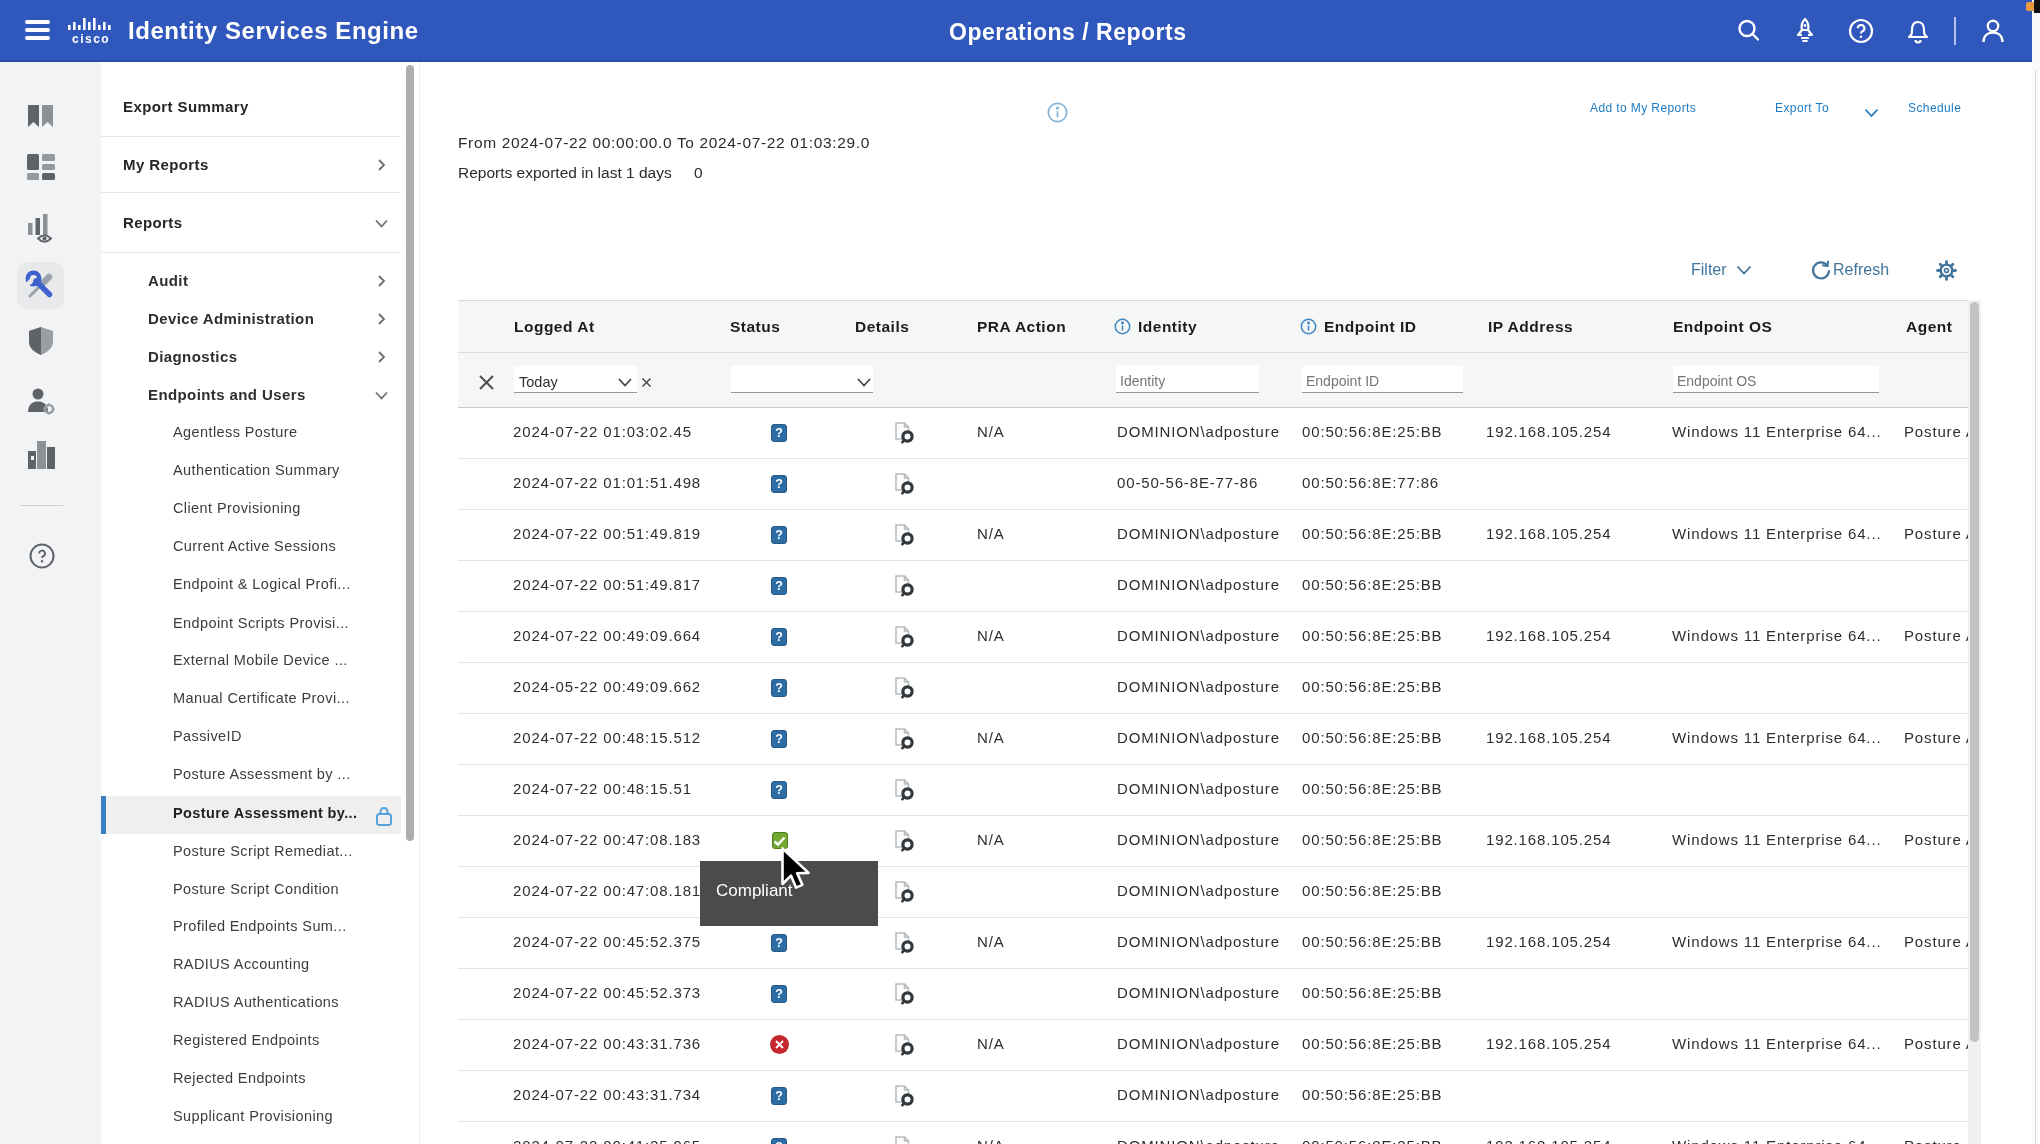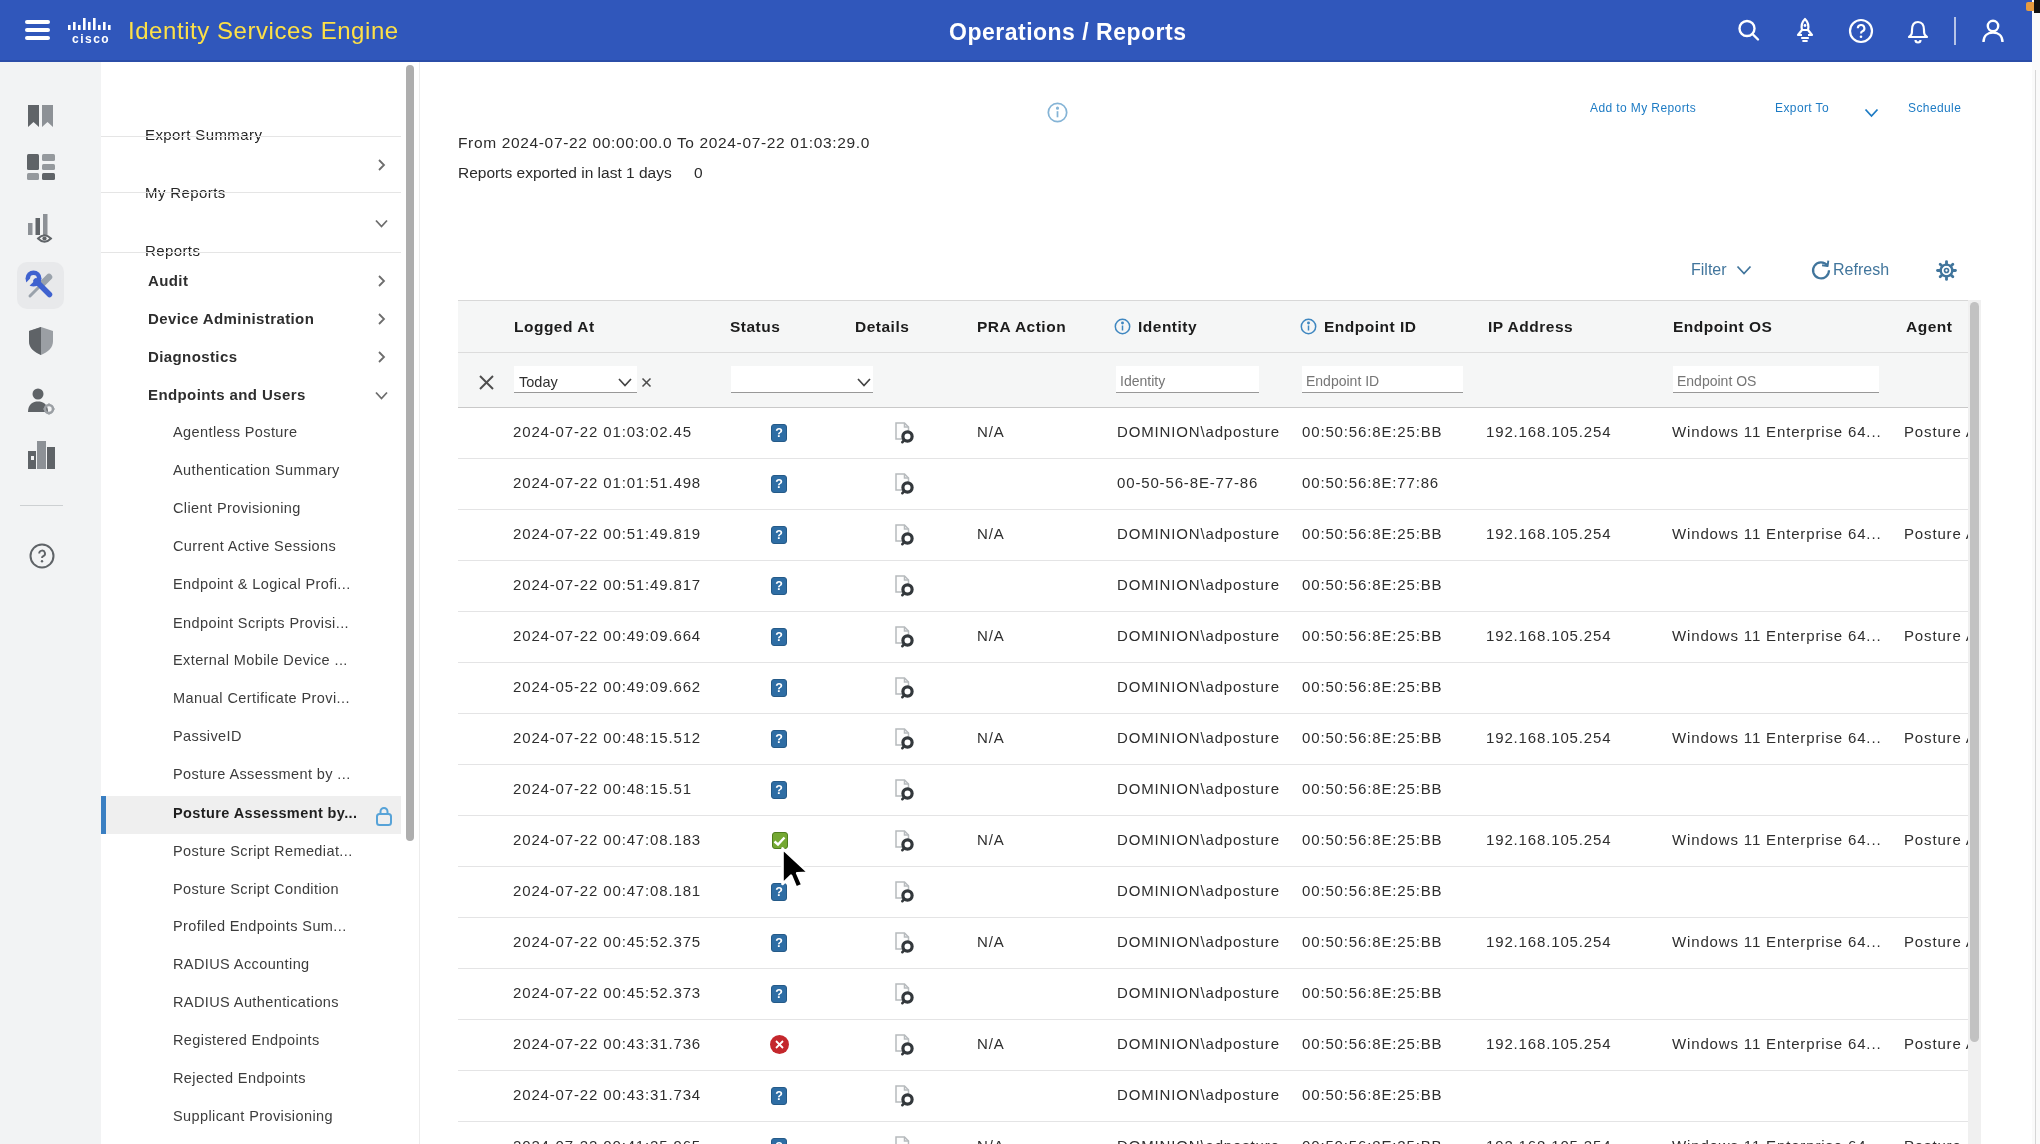--- a/index.html
+++ b/index.html
@@ -3,29 +3,29 @@
 <meta charset="utf-8">
 <style>
   * { margin:0; padding:0; box-sizing:border-box; }
   html,body { width:2040px; height:1144px; overflow:hidden; background:#fff;
     font-family:"Liberation Sans", sans-serif; }
   .abs { position:absolute; }
   
   #hdr { position:absolute; left:0; top:0; width:2032px; height:62px;
     background:#3057bb; border-bottom:2px solid #2b4da8; }
   .hbar { position:absolute; left:25px; width:25px; height:4px; background:#fff; border-radius:2px; }
-  #brand { position:absolute; left:128px; top:17px; color:#fde047; font-size:24px; font-weight:400; letter-spacing:0.55px; }
+  #brand { position:absolute; left:128px; top:17px; color:#ffffff; font-size:24px; font-weight:700; letter-spacing:0.55px; }
   #crumb { position:absolute; left:949px; top:19px; color:#fff; font-size:23px; font-weight:700; letter-spacing:0.5px; }
   .hico { position:absolute; top:16px; }
   
   #rail { position:absolute; left:0; top:62px; width:101px; height:1082px; background:#f2f3f4; }
   
   #side { position:absolute; left:101px; top:62px; width:319px; height:1082px; background:#fff; }
   .sdiv { position:absolute; left:0; width:300px; height:1px; background:#e5e5e5; }
-  .it1 { position:absolute; left:44px; font-size:15px; font-weight:400; color:#262626; letter-spacing:0.4px;margin-top:28px; }
+  .it1 { position:absolute; left:22px; font-size:15px; font-weight:700; color:#262626; letter-spacing:0.4px; }
   .it2 { position:absolute; left:47px; font-size:15px; font-weight:700; color:#2e2e2e; letter-spacing:0.4px; }
   .it3 { position:absolute; left:72px; font-size:14.5px; font-weight:400; color:#3c3c3c; white-space:nowrap; letter-spacing:0.4px; }
   .chev { position:absolute; left:274px; }
   #selrow { position:absolute; left:0; top:734px; width:300px; height:38px; background:#efefef; }
   #selbar { position:absolute; left:0; top:734px; width:5px; height:38px; background:#3a7fc2; }
   #sbthumb { position:absolute; left:305px; top:3px; width:8px; height:776px; background:#aeaeae; border-radius:4px; }
   #sideborder { position:absolute; left:419px; top:62px; width:1px; height:1082px; background:#ececec; }
   
   #main { position:absolute; left:420px; top:62px; width:1612px; height:1082px; background:#fff; }
   h1 { position:absolute; left:37px; top:24px; font-size:36px; font-weight:400; color:#1b1b1b; letter-spacing:1.2px; }
@@ -476,20 +476,23 @@
 <div class="cell" style="left:557px;top:1075px">N/A</div>
 <div class="cell" style="left:697px;top:1075px">DOMINION\adposture</div>
 <div class="cell" style="left:882px;top:1075px">00:50:56:8E:25:BB</div>
 <div class="cell" style="left:1066px;top:1075px">192.168.105.254</div>
 <div class="cell" style="left:1252px;top:1075px">Windows 11 Enterprise 64...</div>
 <div class="cell" style="left:1484px;top:1075px;width:64px;overflow:hidden">Posture Ag</div>
 
 <div id="tscroll"></div>
     <div id="tsthumb"></div>
 
+<div id="tip">
+      <span>Compliant</span>
+    </div>
 <svg class="abs" style="left:360px;top:785px" width="34" height="46" viewBox="0 0 34 46">
   <path d="M2.5 1.5 L2.5 37 L11 28.6 L16 40.6 L22.4 37.9 L17.2 26.3 L28.6 25.9 Z" fill="#000" stroke="#fff" stroke-width="2.6" stroke-linejoin="round"></path>
 </svg>
 </div>
 <div id="rstrip">
   <div class="abs" style="left:-6px;top:2px;width:9px;height:9px;background:#e79b3f;border-radius:2px"></div>
   <div class="abs" style="left:2px;top:0;width:6px;height:13px;background:#111"></div>
   <div class="abs" style="left:3px;top:70px;width:1px;height:1074px;background:#d6d6d6"></div>
 </div>
 

